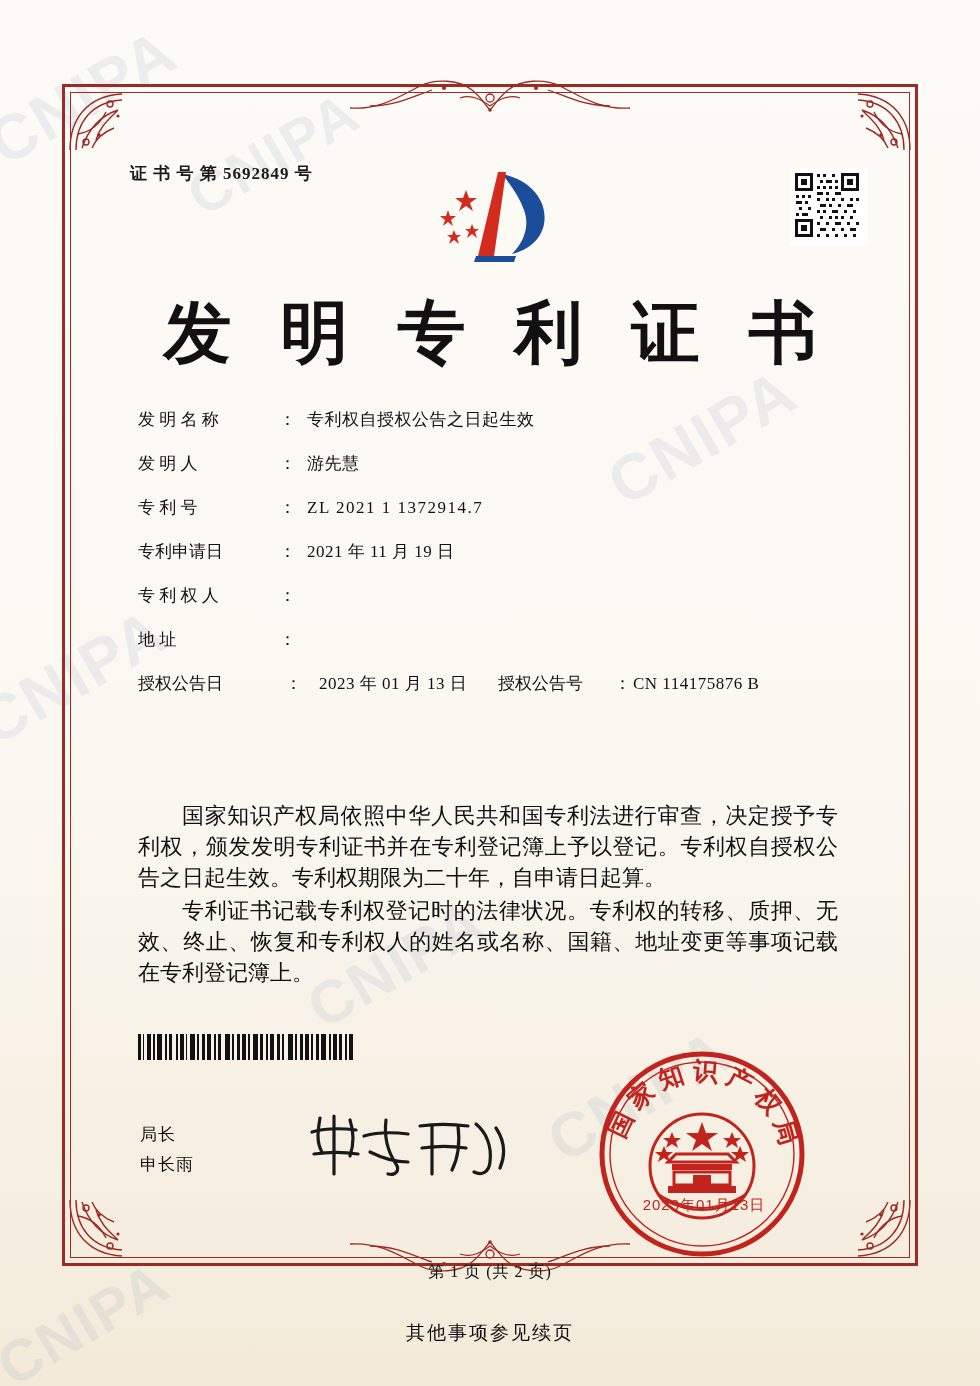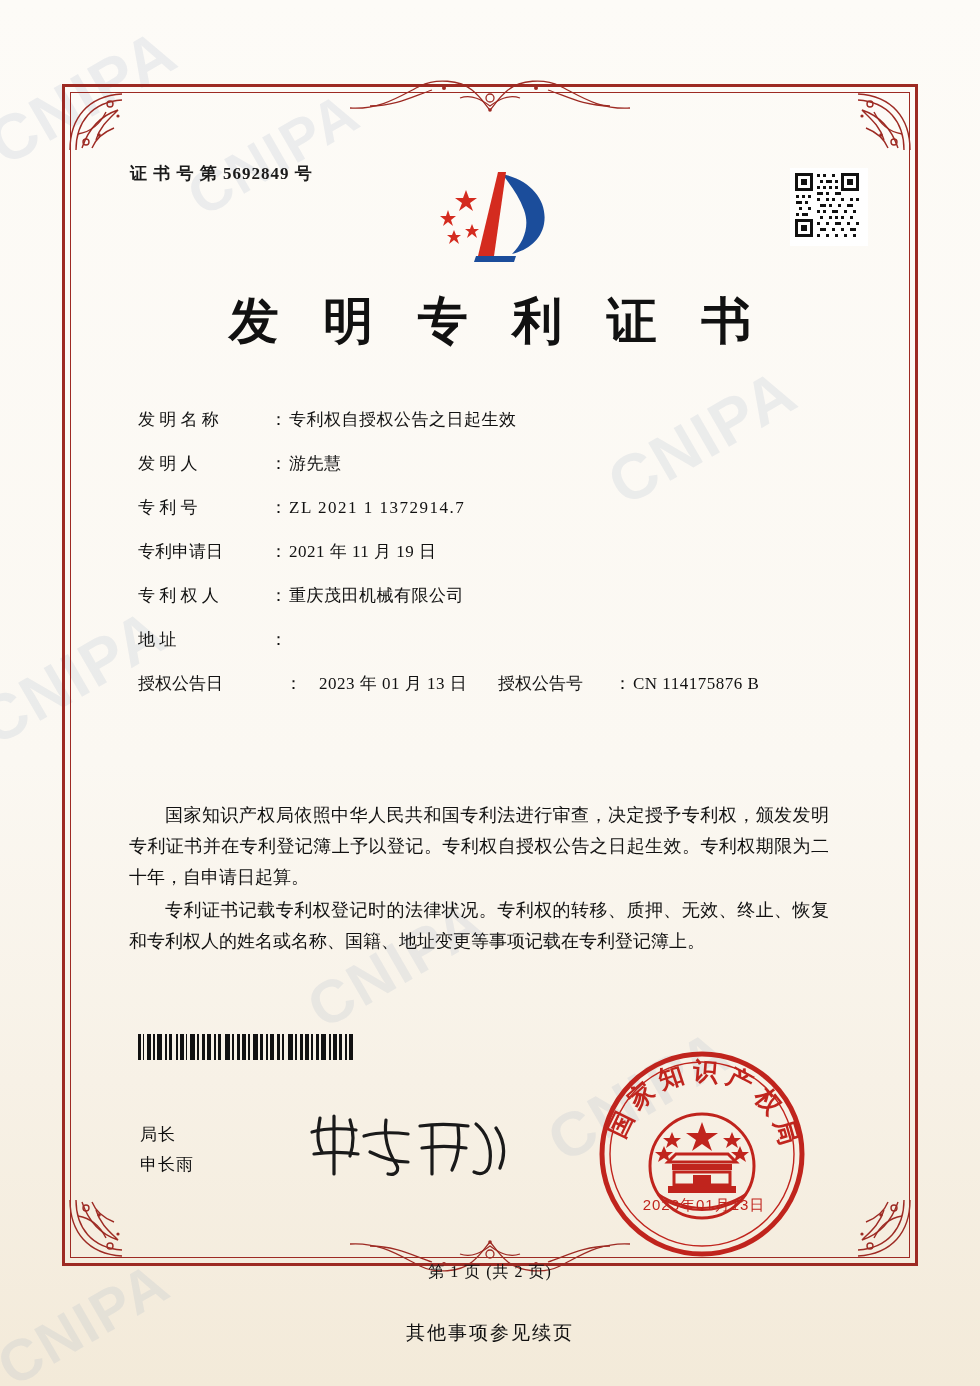--- a/index.html
+++ b/index.html
@@ -117,41 +117,42 @@
     height: 96px;
   }
 
   
   .title {
     position: absolute;
     left: 0;
     right: 0;
     top: 288px;
     text-align: center;
-    font-size: 50px;
+    font-size: 68px;
     font-weight: 700;
     letter-spacing: 16px;
     text-indent: 16px;
     color: #111;
     font-family: "Liberation Serif", "DejaVu Serif", serif;
   }
 
   
   .fields {
     position: absolute;
     left: 138px;
     top: 408px;
     width: 700px;
   }
   .field-row {
     display: flex;
     align-items: baseline;
     height: 44px;
     font-size: 17px;
     color: #111;
+    gap: 9px;
   }
   .field-label {
     width: 132px;
     flex: 0 0 132px;
     display: flex;
     justify-content: space-between;
     letter-spacing: 0;
   }
   .field-label.tight { letter-spacing: 0; }
   .field-colon { margin: 0 2px 0 0; }
@@ -167,24 +168,24 @@
     color: #111;
   }
   .split-left { width: 360px; display: flex; align-items: baseline; gap: 15px; }
   .split-right { display: flex; align-items: baseline; }
   .split-label { width: 132px; flex: 0 0 132px; display: flex; justify-content: space-between; }
   .split-label2 { flex: 0 0 auto; display: flex; justify-content: space-between; width: 116px; text-align: right; }
 
   
   .paragraphs {
     position: absolute;
-    left: 129px;
+    left: 138px;
     top: 800px;
     width: 700px;
-    font-size: 18px;
+    font-size: 22px;
     line-height: 31px;
     color: #111;
     text-align: justify;
   }
   .paragraphs p { margin: 0 0 2px 0; text-indent: 2em; }
 
   
   .barcode {
     position: absolute;
     left: 138px;
@@ -496,21 +497,20 @@
 
     <div class="field-row">
       <span class="field-label tight">专利申请日</span>
       <span class="field-colon">：</span>
       <span class="field-value">2021 年 11 月 19 日</span>
     </div>
 
     <div class="field-row">
       <span class="field-label">专 利 权 人</span>
       <span class="field-colon">：</span>
-      <span class="field-value">重庆茂田机械有限公司</span>
     </div>
 
     <div class="field-row">
       <span class="field-label">地 址</span>
       <span class="field-colon">：</span>
     </div>
 
     <div class="row-split">
       <div class="split-left">
         <span class="split-label">授权公告日</span>

